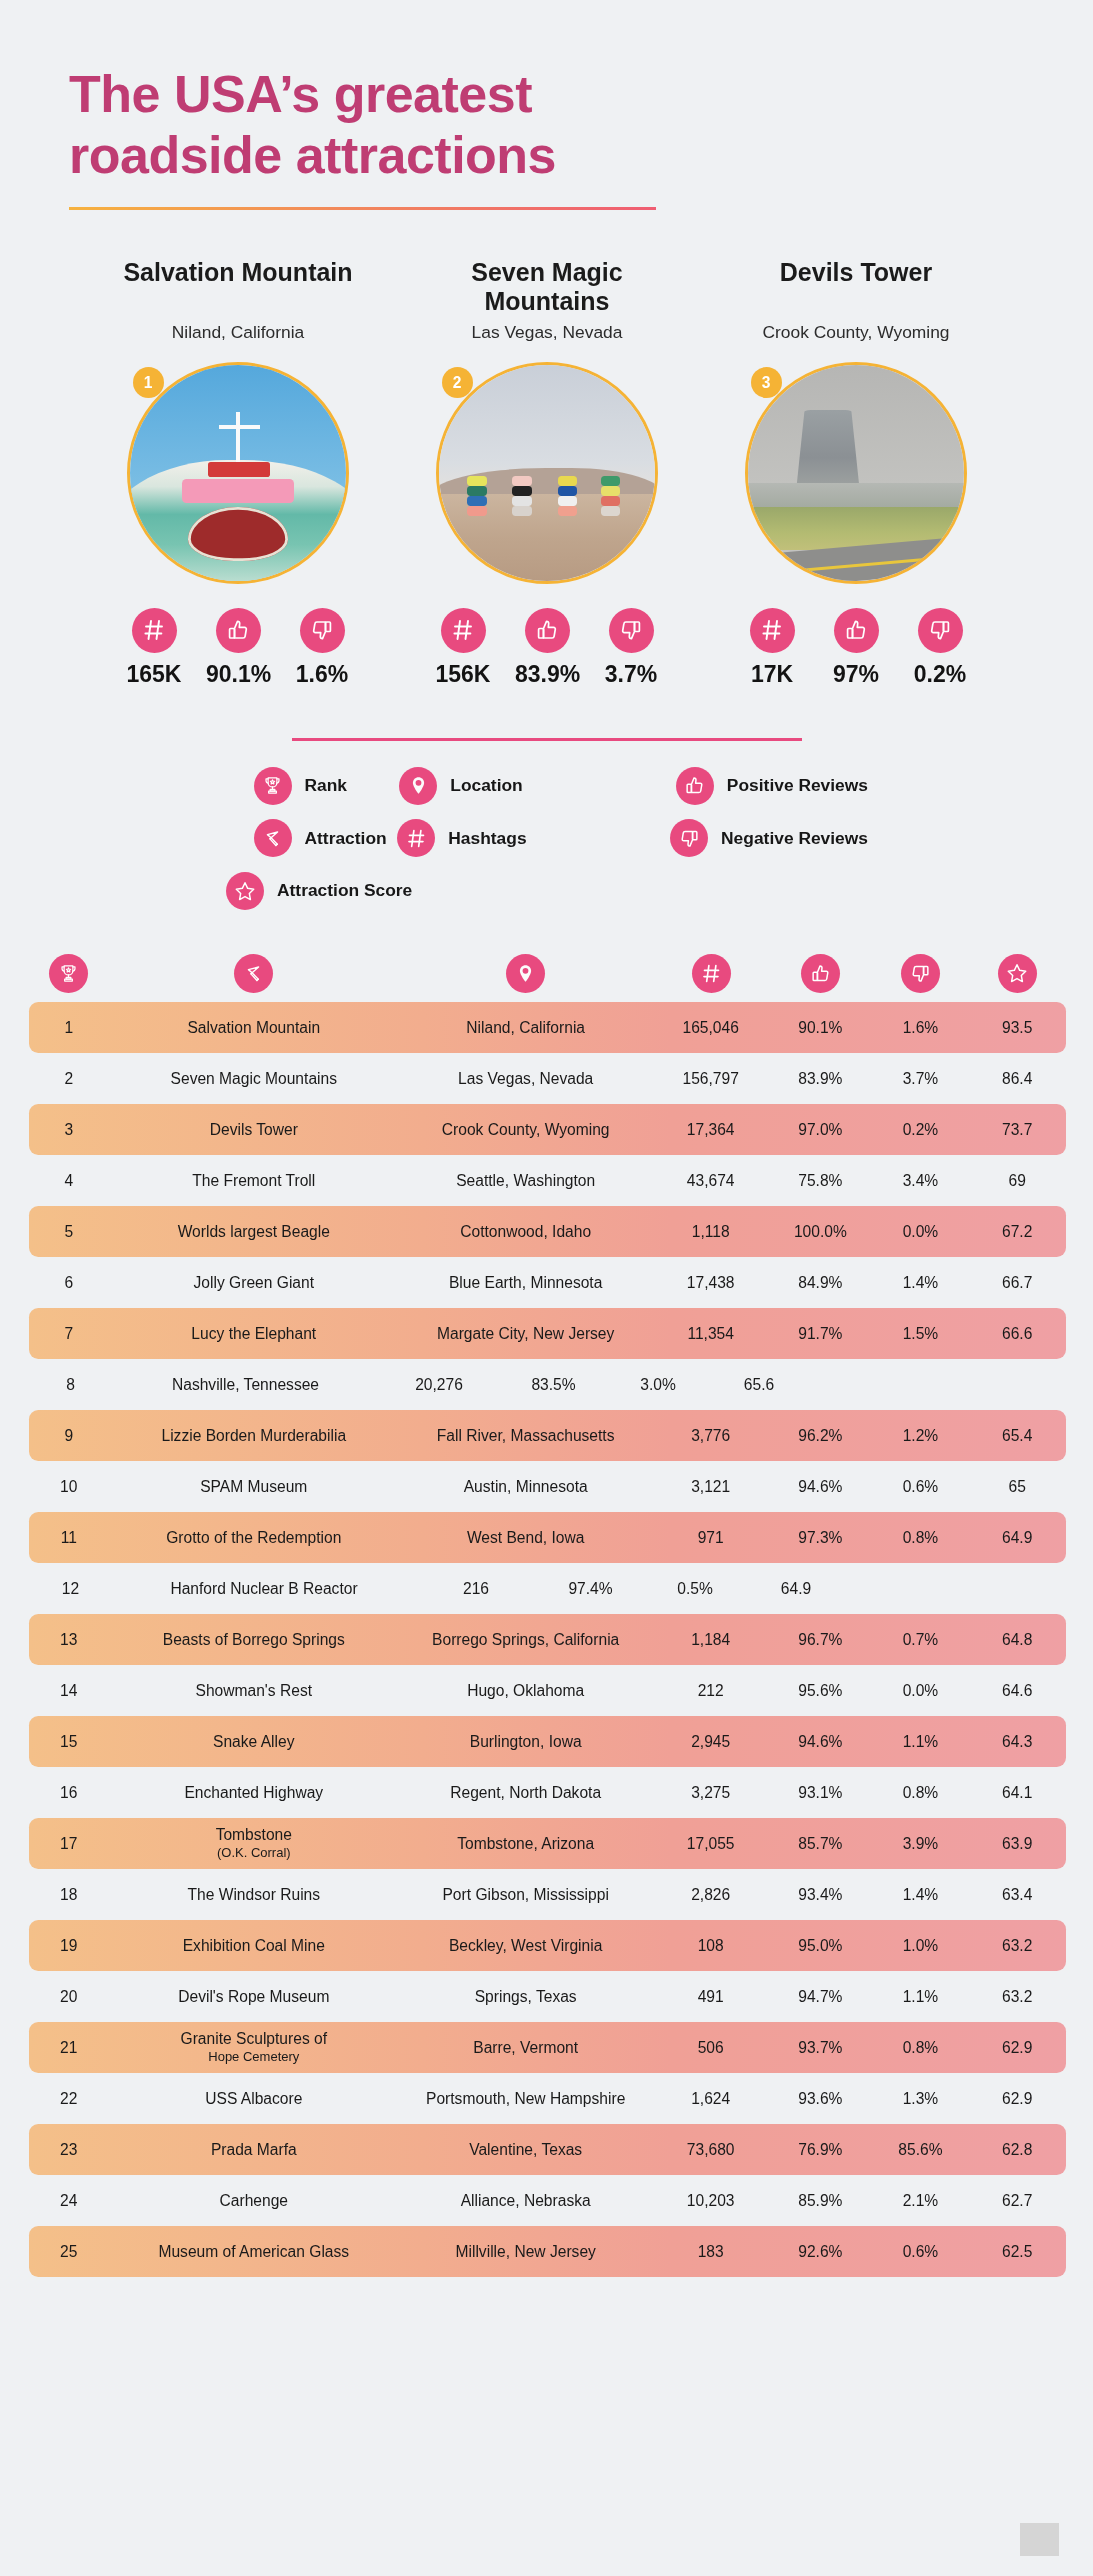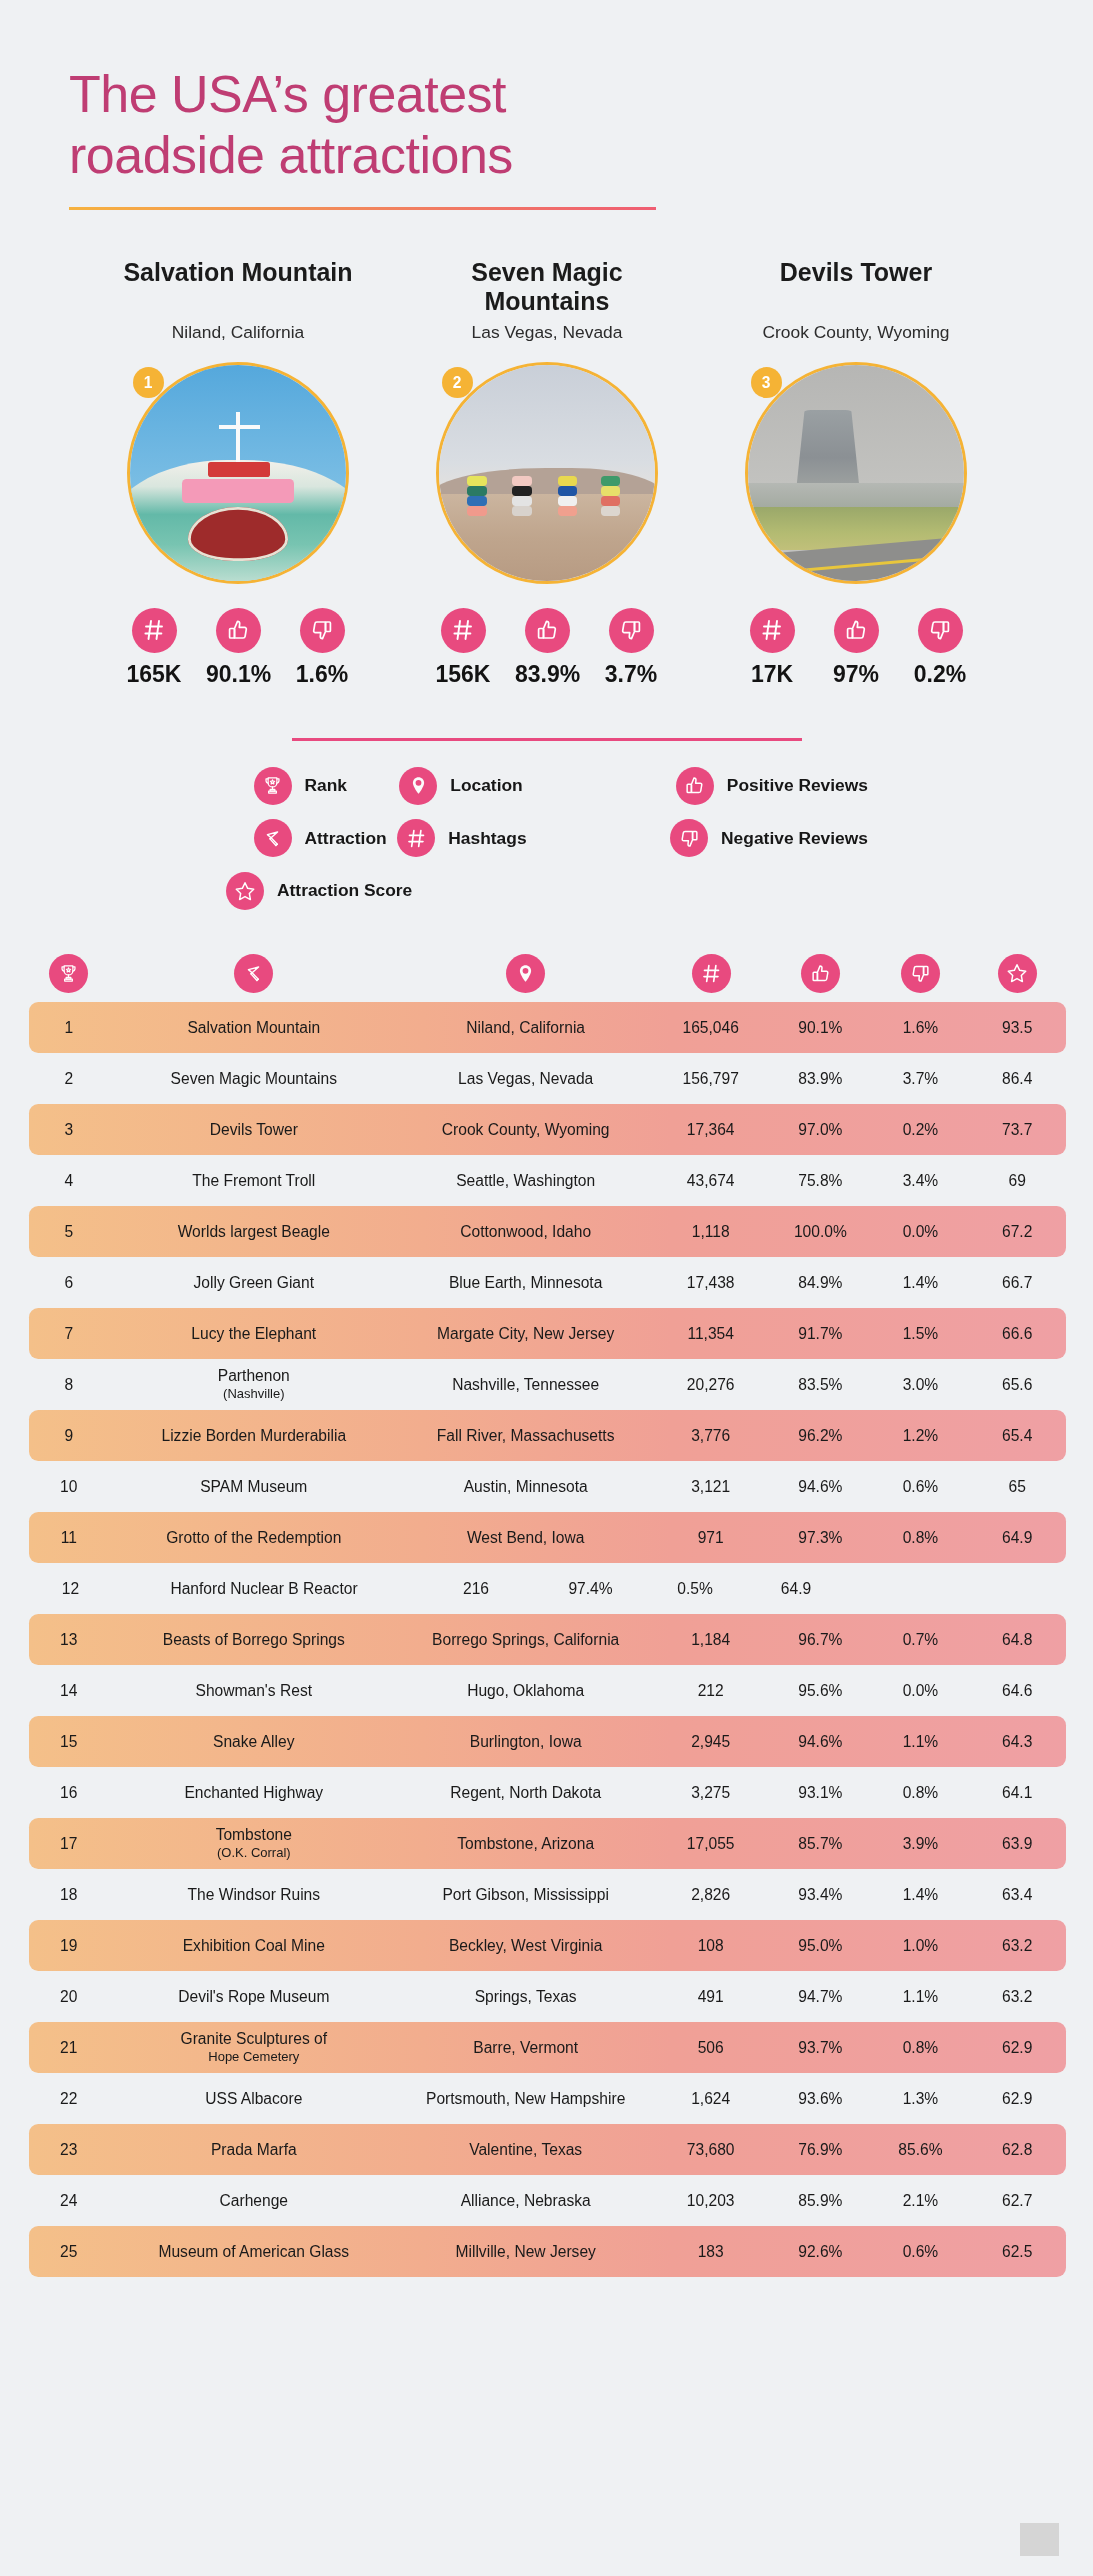--- a/index.html
+++ b/index.html
@@ -10,21 +10,21 @@
   }
   body { width: 1094px; min-height: 2576px; position: relative; overflow-x: hidden; }
 
   .page { width: 1094px; min-height: 2576px; background: #eff1f3; position: relative; }
 
   
   .title-block { padding: 64px 0 0 69px; }
   .title {
     font-size: 52px;
     line-height: 1.18;
-    font-weight: normal;
+    font-weight: bold;
     color: #bf3d73;
     letter-spacing: -0.5px;
     max-width: 642px;
   }
   .title-rule {
     margin-top: 20px;
     width: 587px;
     height: 2.8px;
     background: linear-gradient(90deg, #f6b23f 0%, #f28a5a 45%, #ef5d72 100%);
   }
@@ -649,26 +649,20 @@
           <div class="cell c-rank">7</div>
           <div class="cell c-name">Lucy the Elephant</div>
           <div class="cell c-loc">Margate City, New Jersey</div>
           <div class="cell c-hash">11,354</div>
           <div class="cell c-pos">91.7%</div>
           <div class="cell c-neg">1.5%</div>
           <div class="cell c-score">66.6</div>
         </div>
         <div class="trow even">
           <div class="cell c-rank">8</div>
-          <div class="cell c-name">
-            <div class="stacked">
-              <span>Parthenon</span>
-              <span class="sub">(Nashville)</span>
-            </div>
-          </div>
           <div class="cell c-loc">Nashville, Tennessee</div>
           <div class="cell c-hash">20,276</div>
           <div class="cell c-pos">83.5%</div>
           <div class="cell c-neg">3.0%</div>
           <div class="cell c-score">65.6</div>
         </div>
         <div class="trow odd">
           <div class="cell c-rank">9</div>
           <div class="cell c-name">Lizzie Borden Murderabilia</div>
           <div class="cell c-loc">Fall River, Massachusetts</div>

